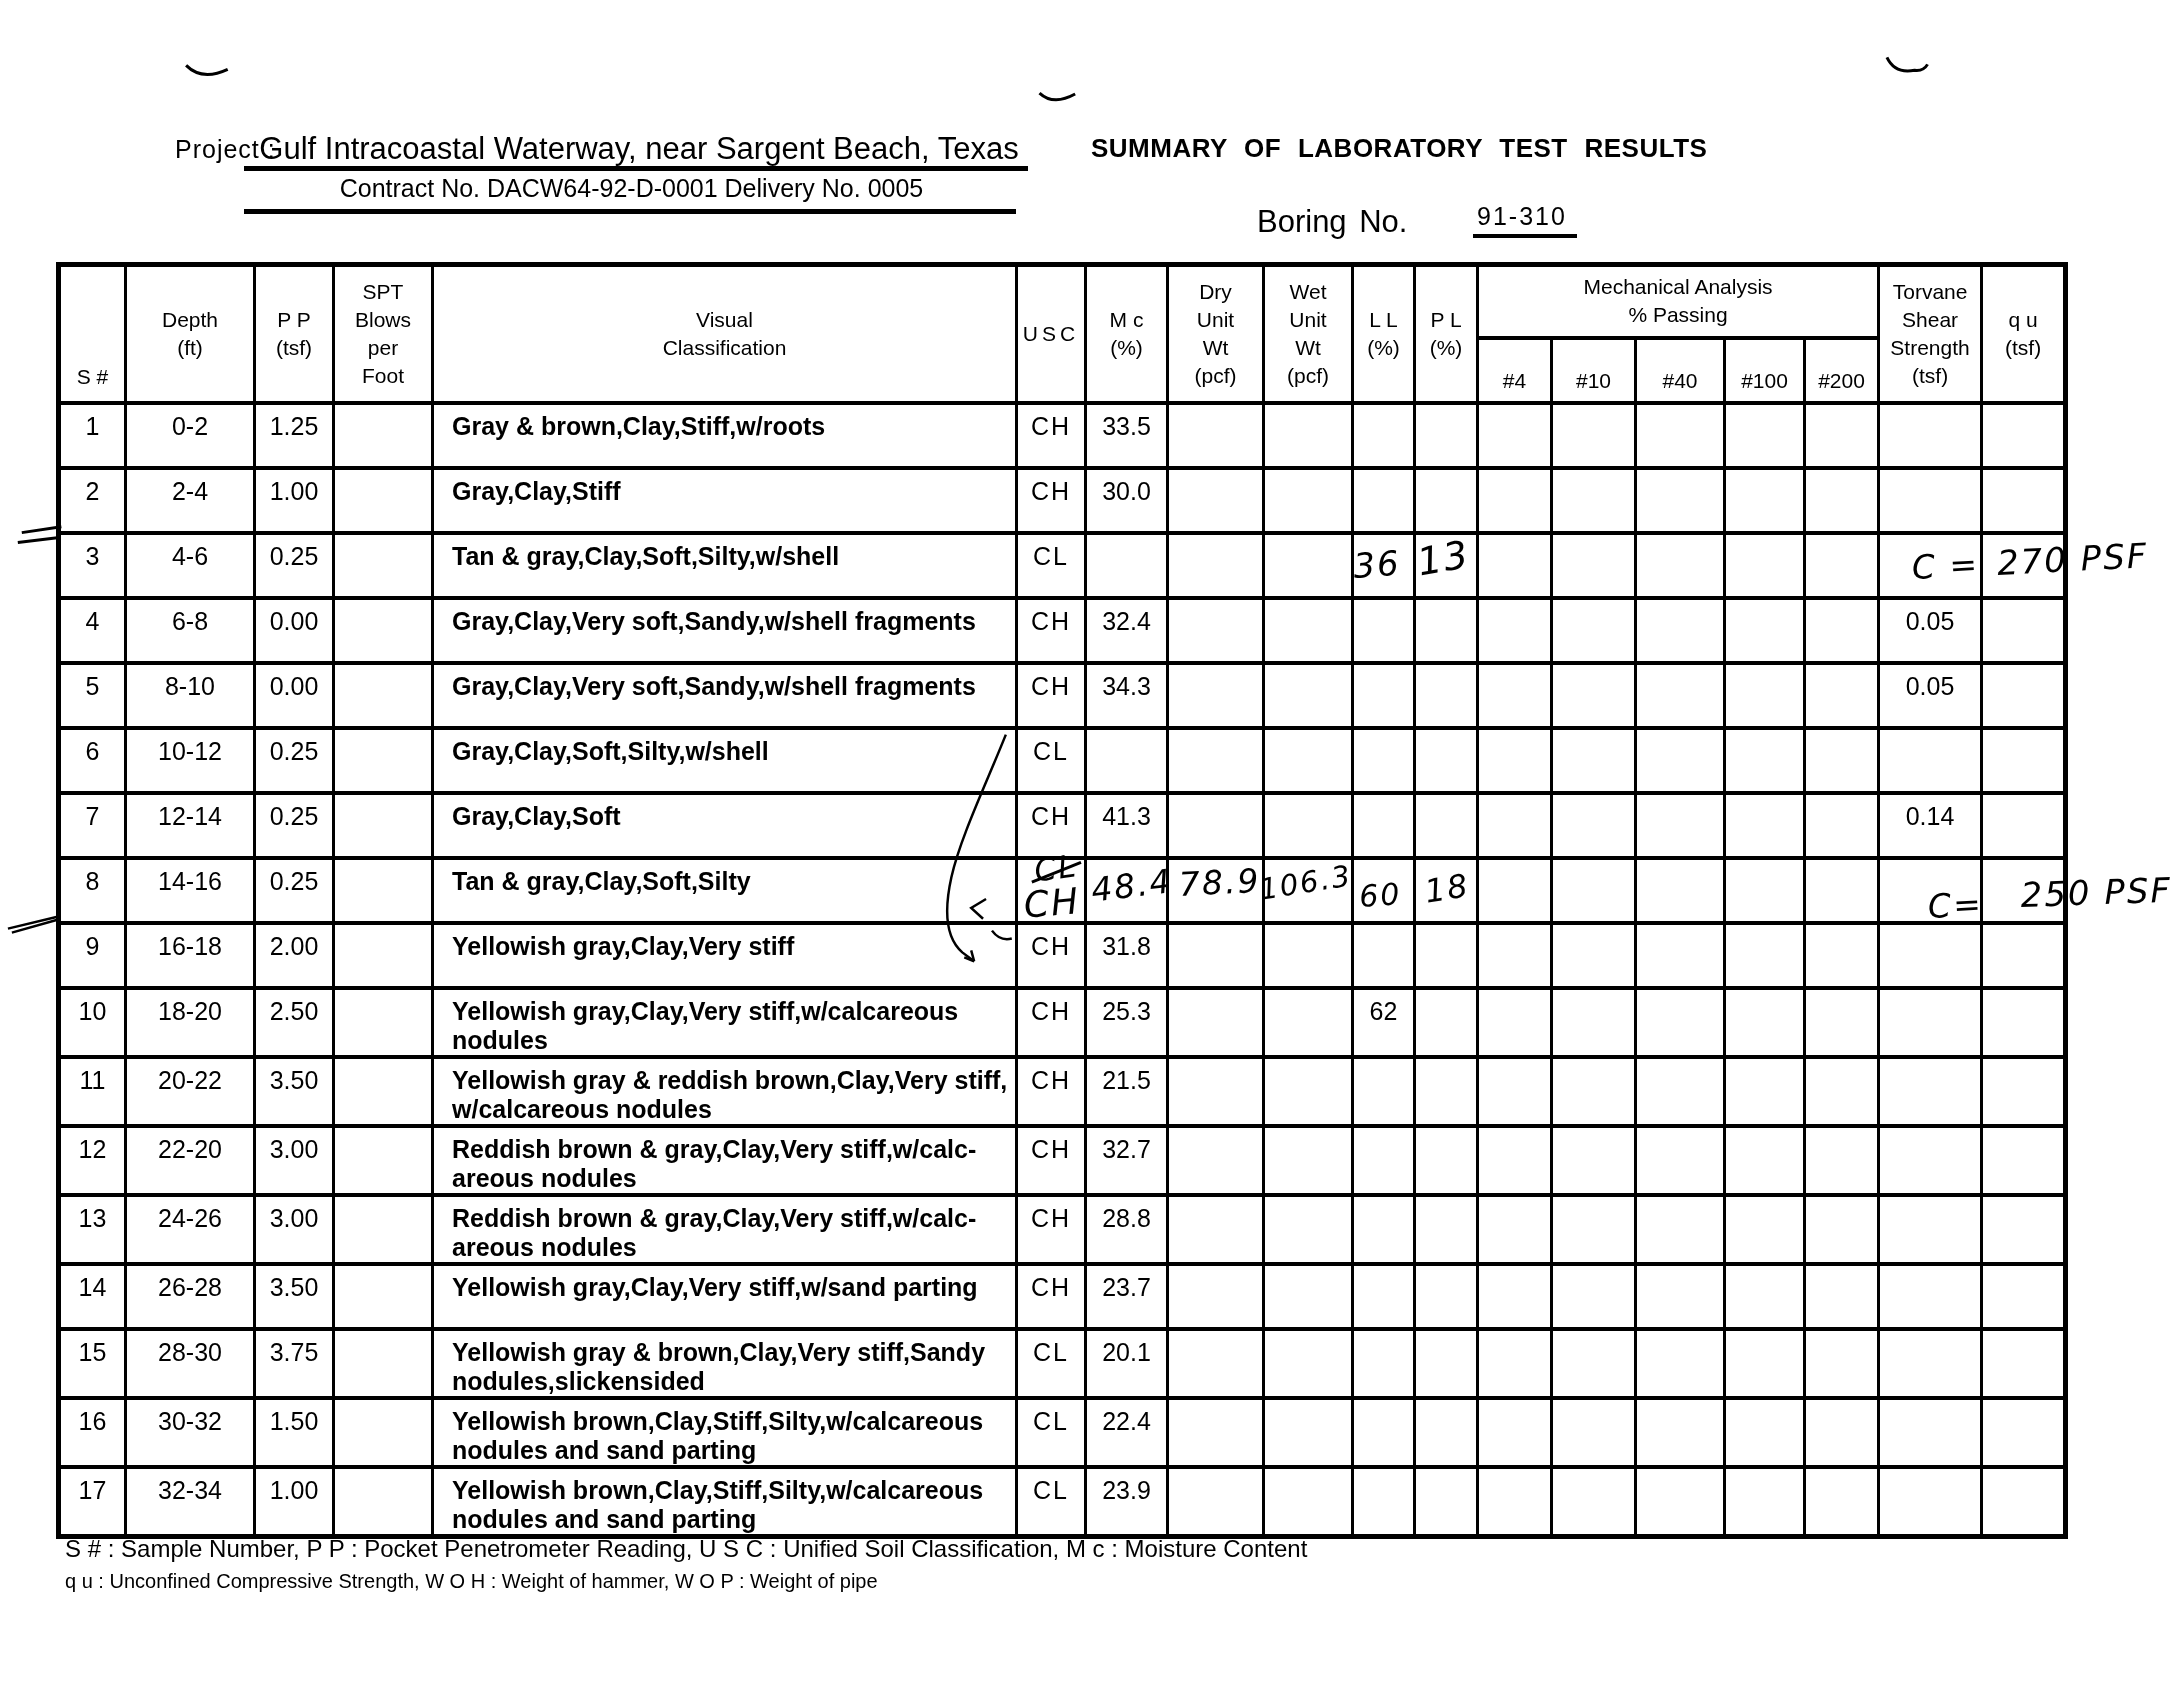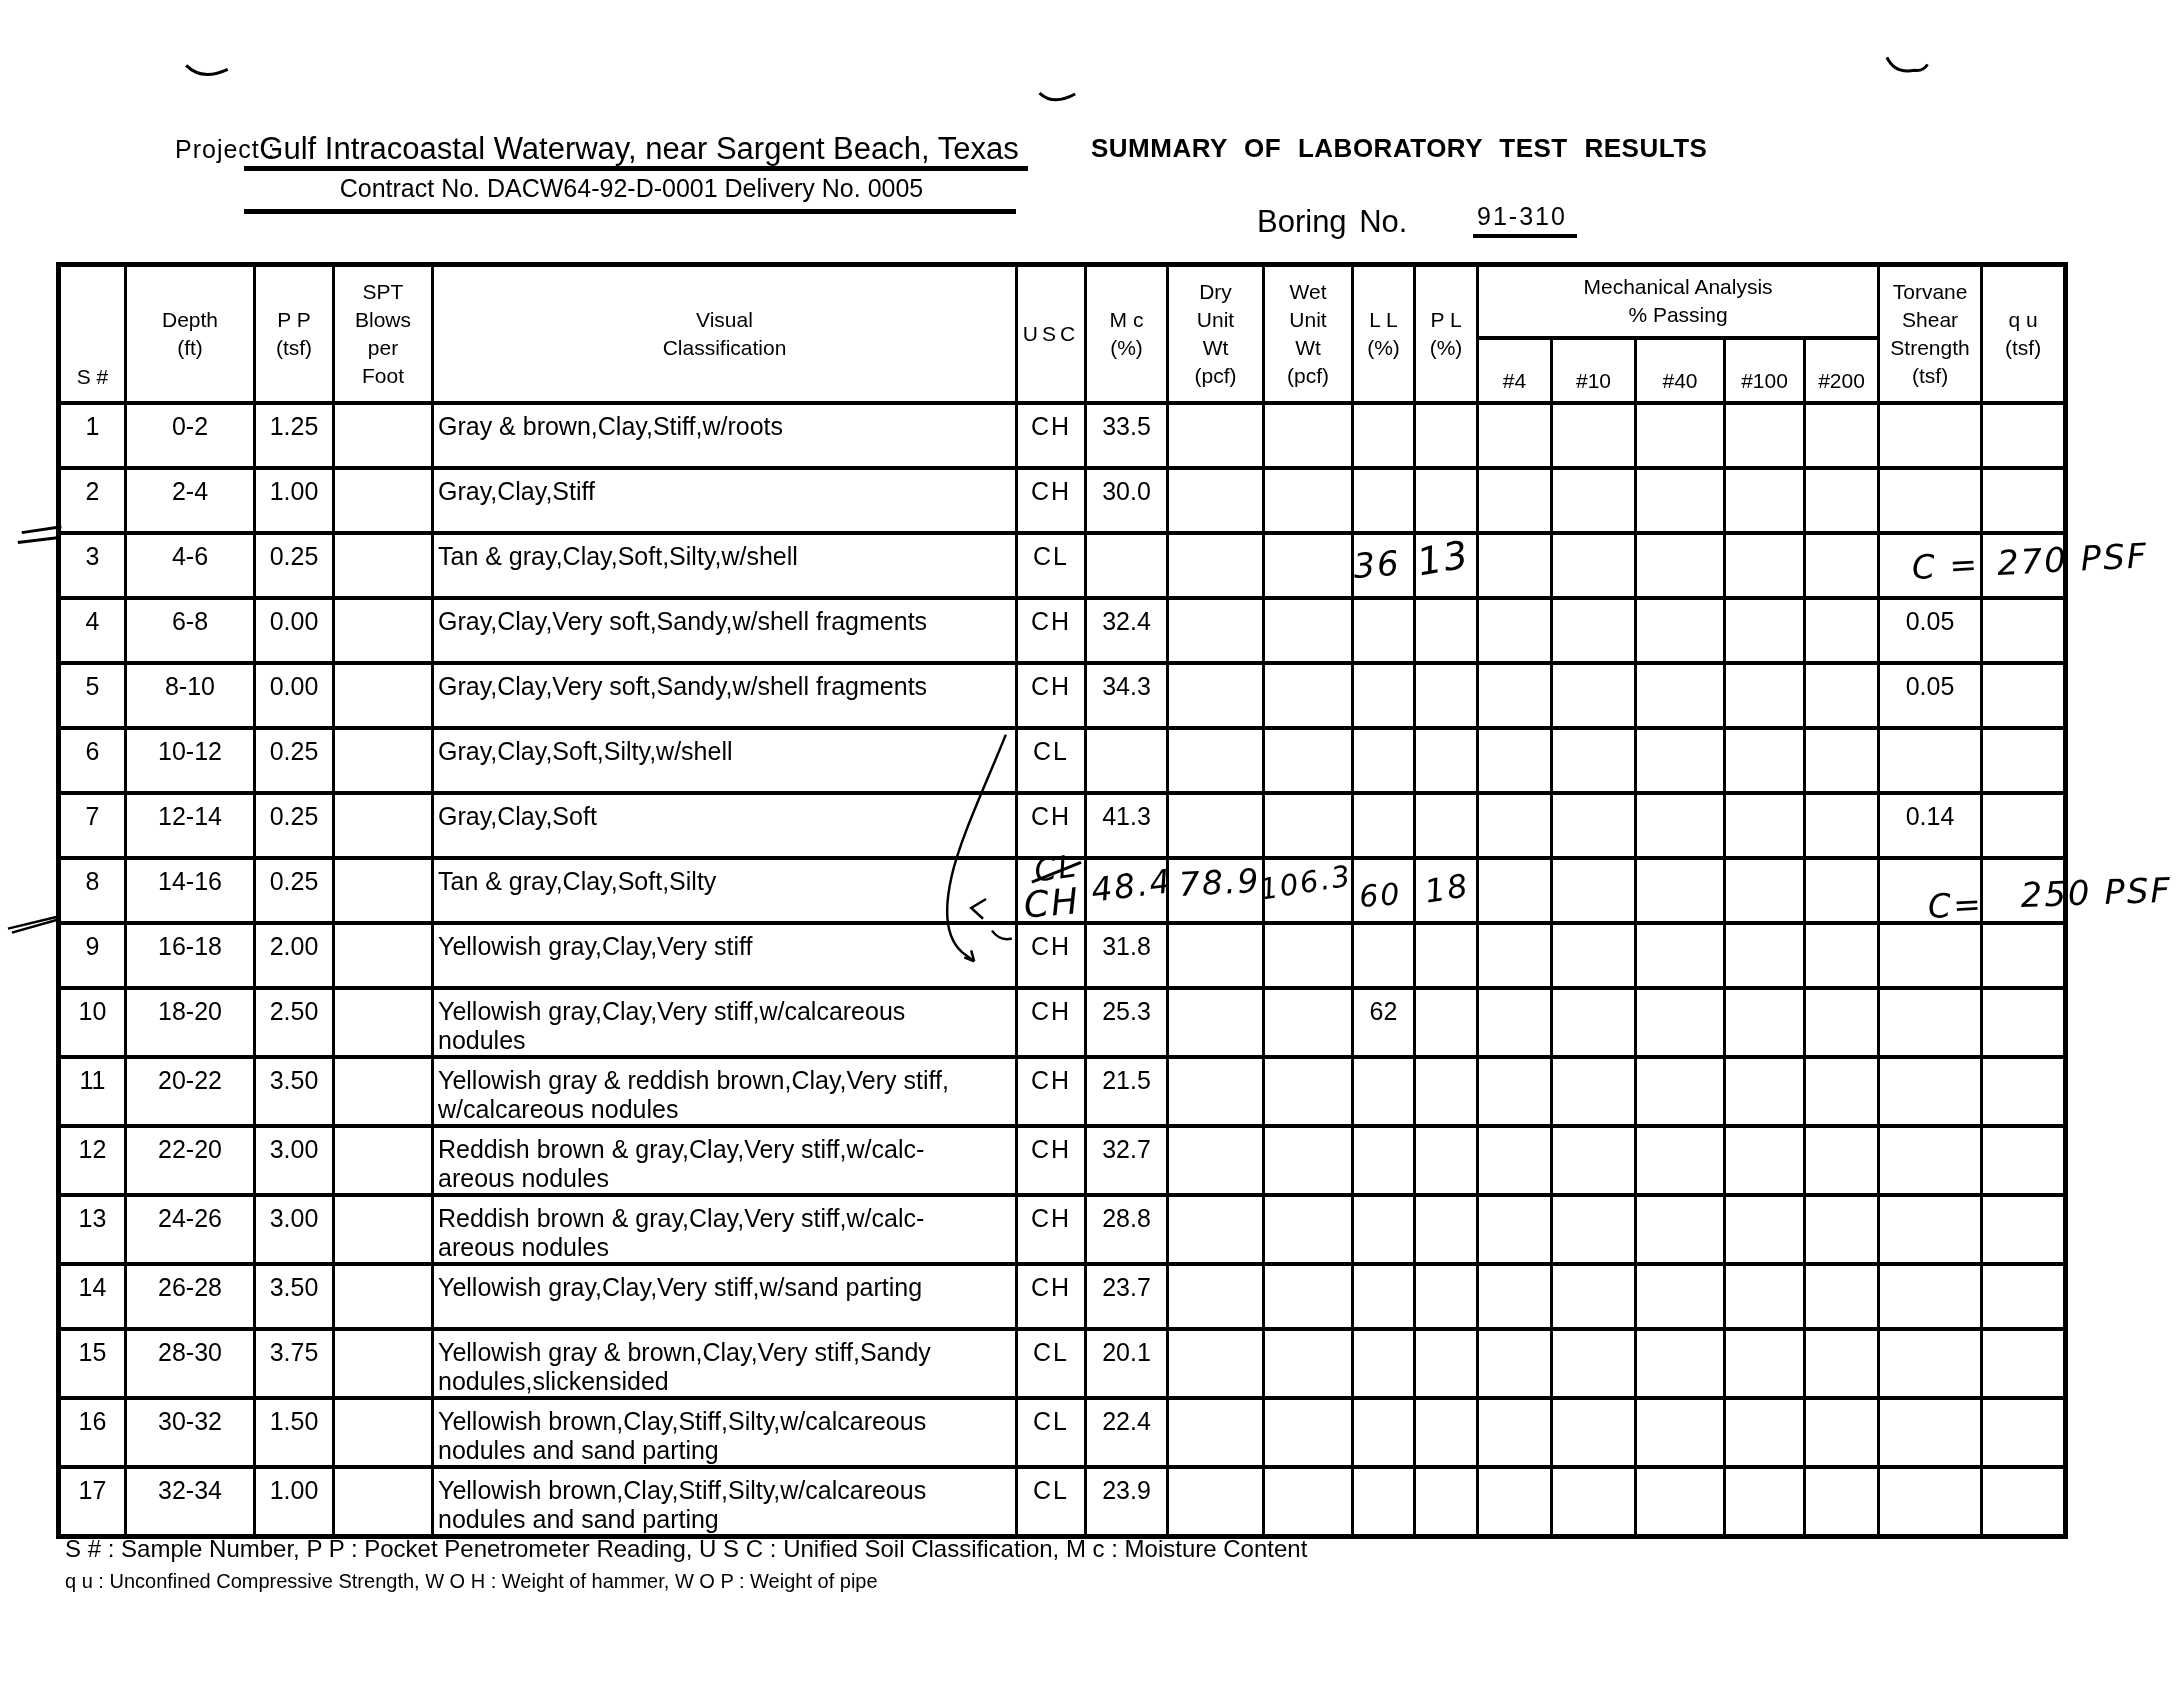--- a/index.html
+++ b/index.html
@@ -27,21 +27,21 @@
         overflow:visible;padding:0;}
   table{border:5px solid #000;}
   th{font-weight:normal;font-size:21px;line-height:28px;white-space:pre-line;vertical-align:middle;}
   thead tr.hr1{height:73px;} thead tr.hr2{height:65px;}
   th.th-s{vertical-align:bottom;padding-bottom:10px;}
   th.th-usc{letter-spacing:4px;}
   th.th-sieve{vertical-align:bottom;padding-bottom:6px;}
   th.th-mech{vertical-align:middle;}
   tbody tr{height:65px;}
   td{font-size:25px;line-height:29px;text-align:center;vertical-align:top;padding-top:7px;white-space:pre-line;}
-  td.col-visual{text-align:left;padding-left:4px;}
+  td.col-visual{text-align:left;padding-left:18px;font-weight:bold;}
   td.col-usc{letter-spacing:2px;}
   
   .fn1{left:65px;top:1535px;font-size:24px;text-align:right;}
   .fn2{left:65px;top:1570px;font-size:20px;}
   
   .hand{position:absolute;font-family:"DejaVu Sans", sans-serif;font-style:italic;
         letter-spacing:2px;color:#000;white-space:nowrap;transform-origin:left top;}
   .hand.strike::after{content:"";position:absolute;left:-5px;right:-5px;top:58%;
         border-top:3px solid #000;transform:rotate(-14deg);}
   

